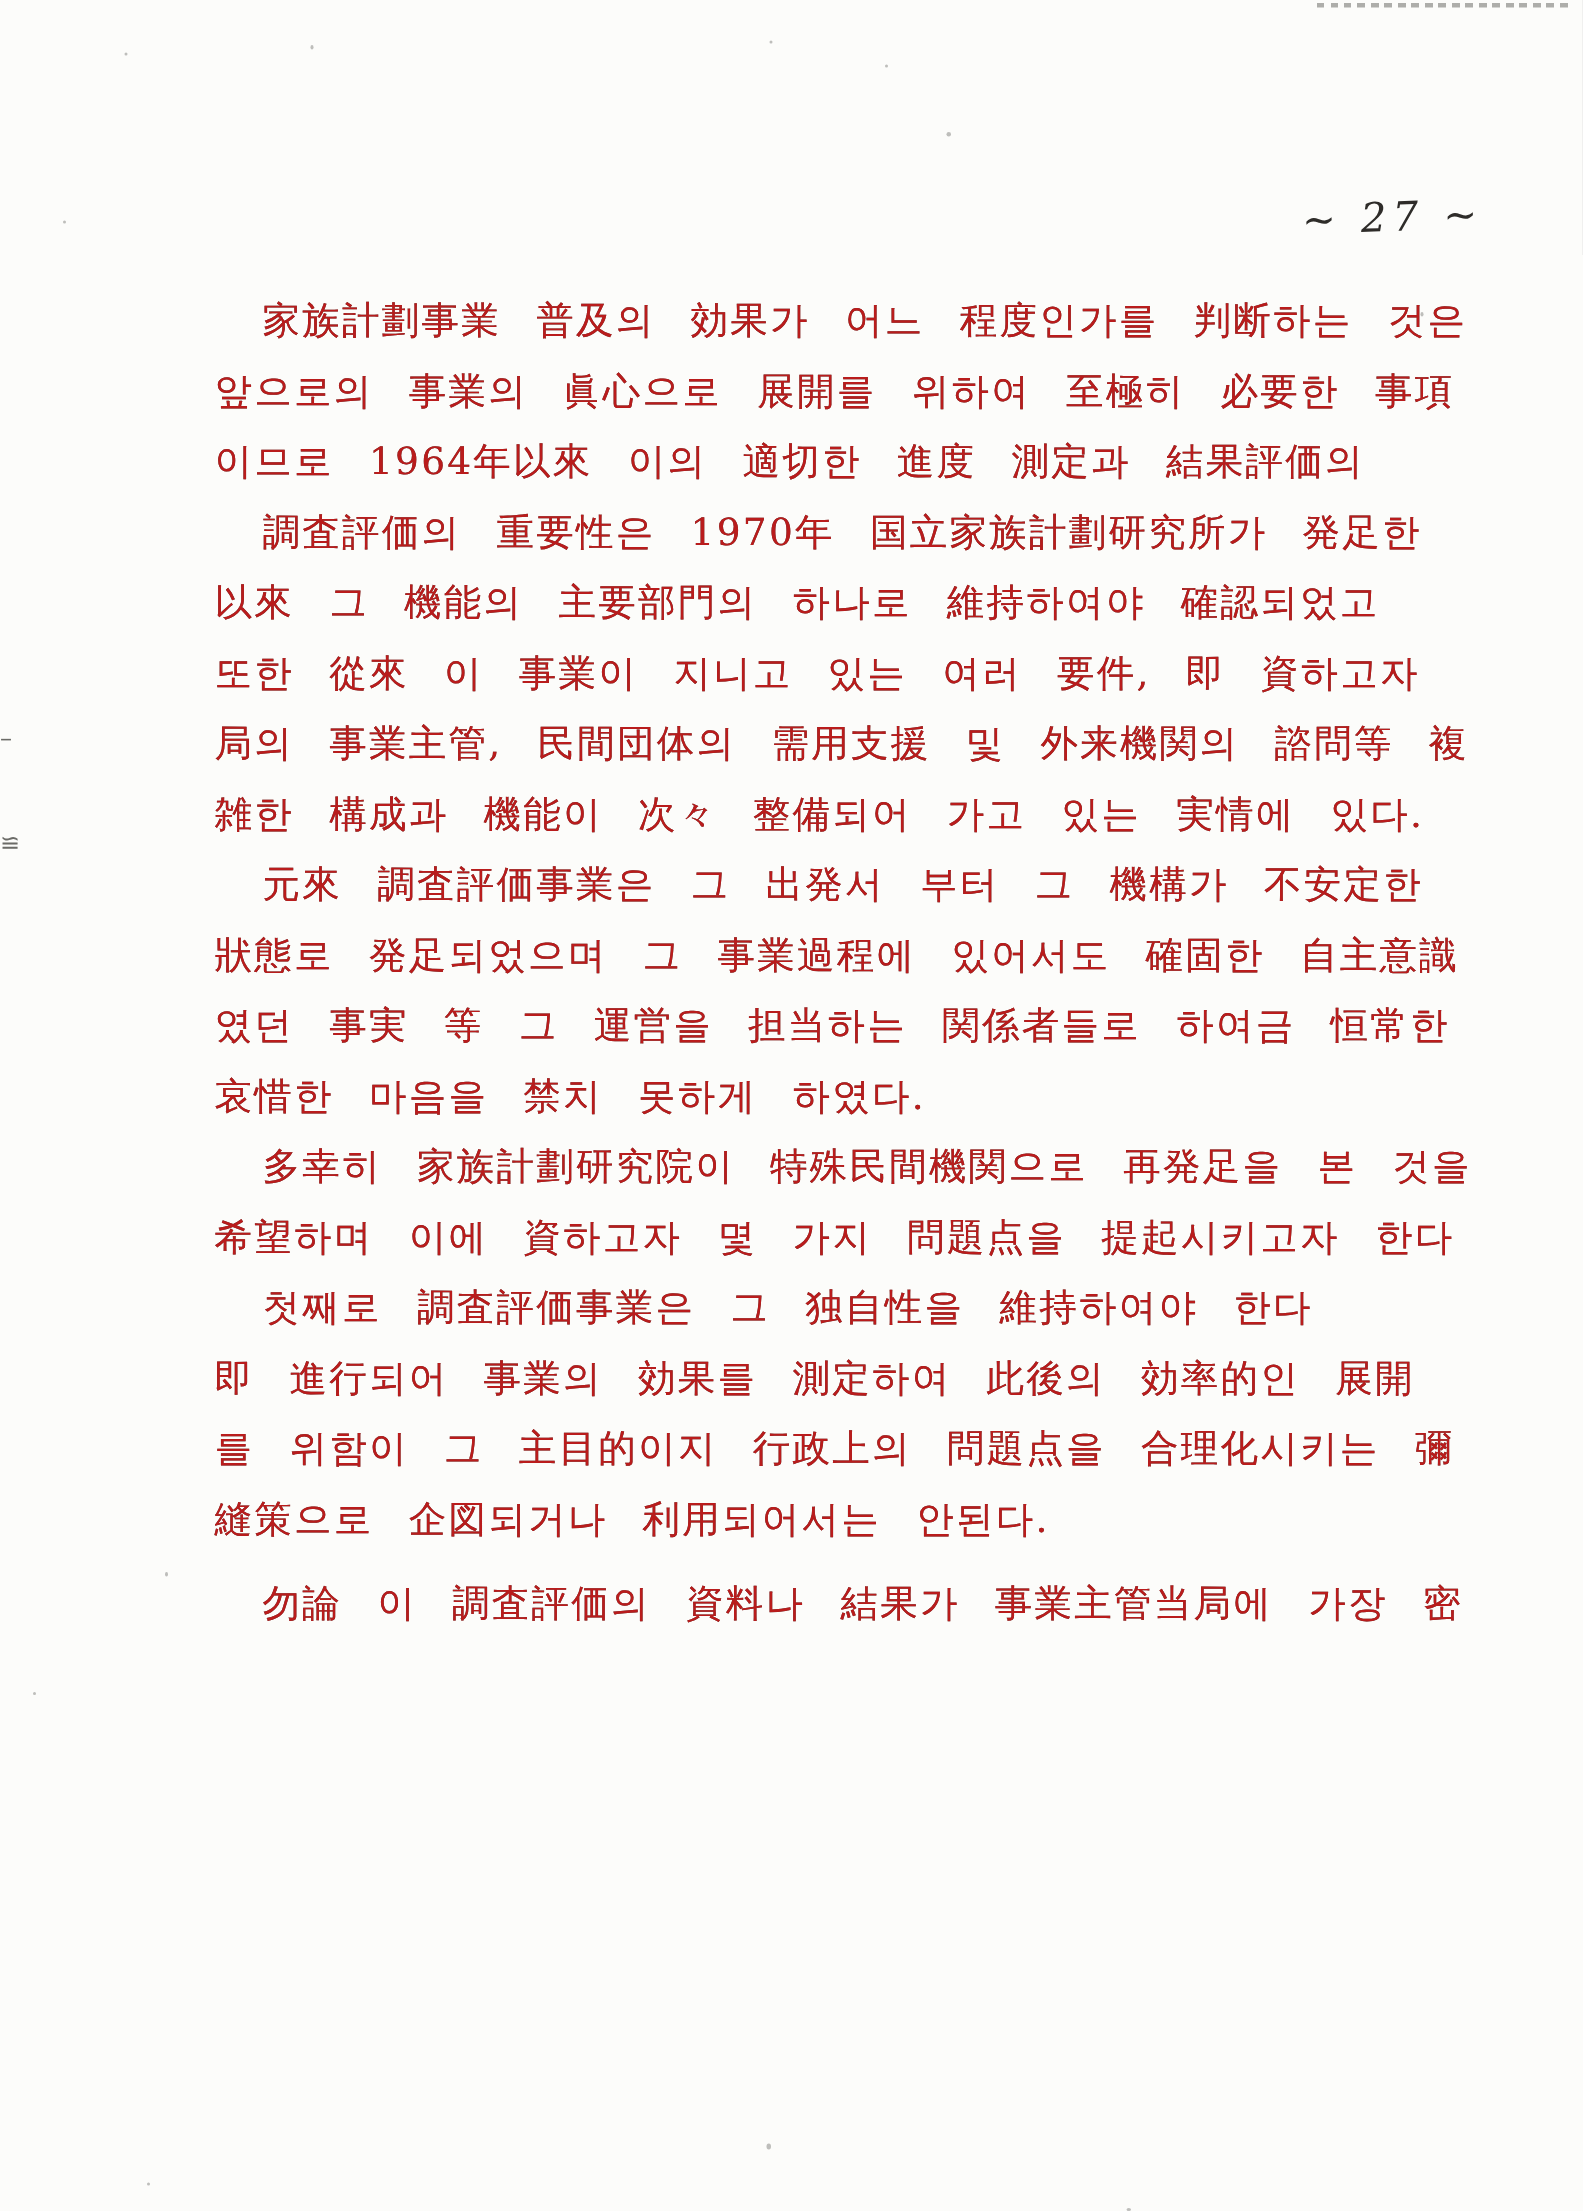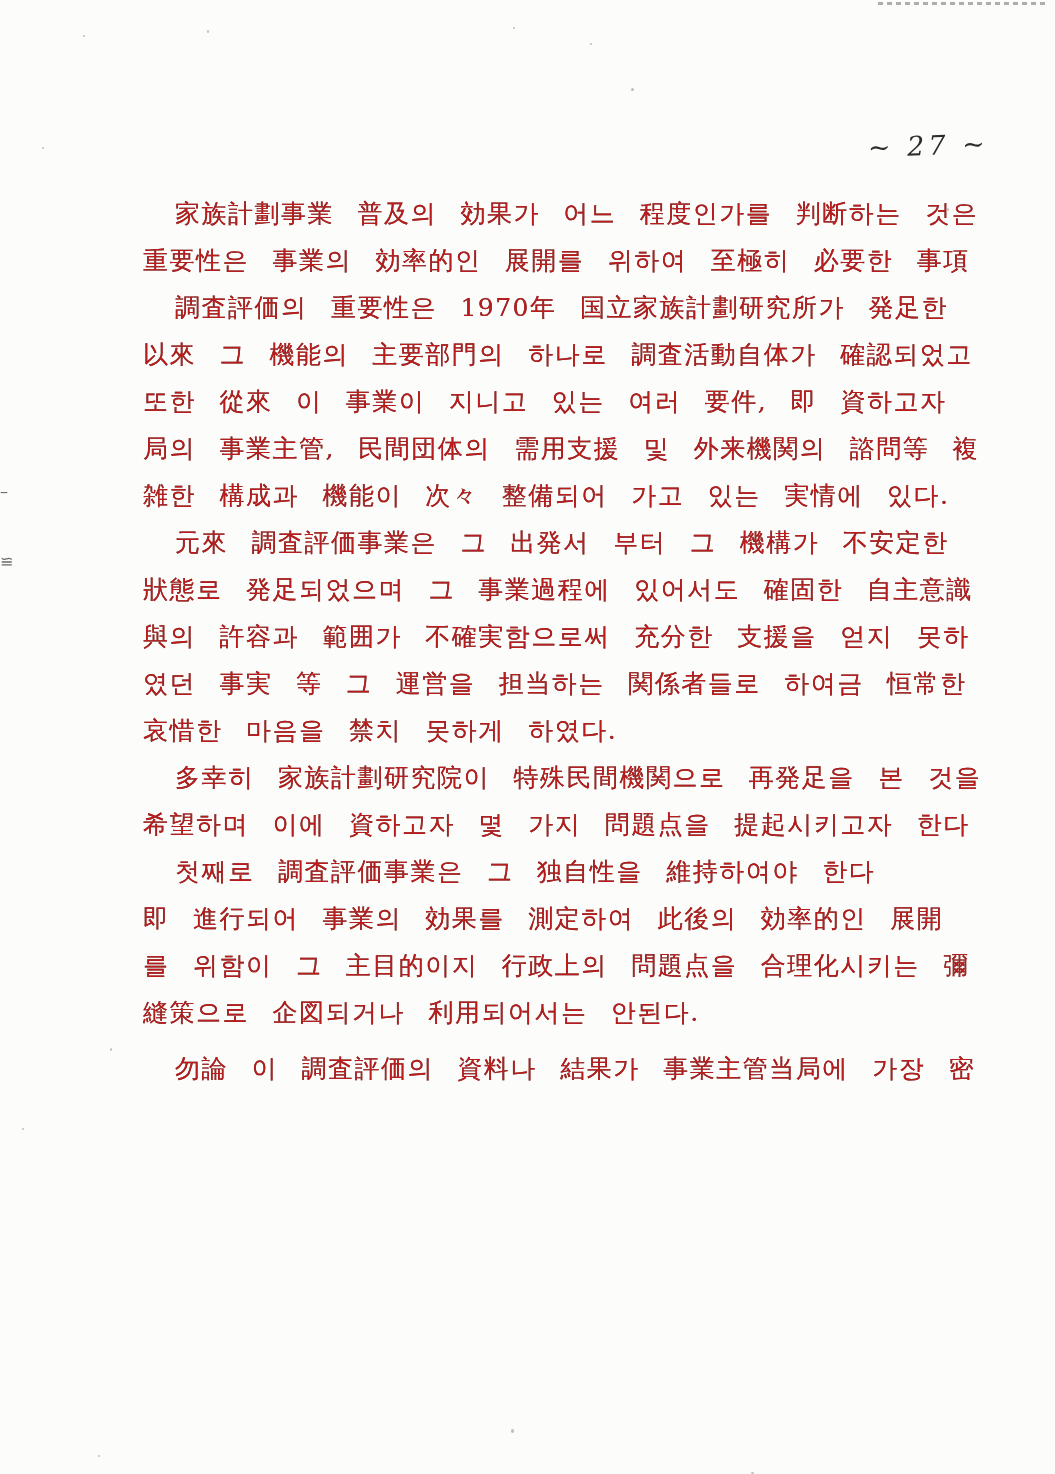--- a/index.html
+++ b/index.html
@@ -82,29 +82,29 @@
 
   <div class="edge-dash-top"></div>
 
   <div class="page-number">~ 27 ~</div>
 
   <div class="margin-mark mark-1">–</div>
   <div class="margin-mark mark-2">≌</div>
 
   <div class="text-block">
     <div class="text-line indent">家族計劃事業  普及의  効果가  어느  程度인가를  判断하는  것은</div>
-    <div class="text-line">重要性은  事業의  効率的인  展開를  위하여  至極히  必要한  事項</div>
+    <div class="text-line">앞으로의  事業의  眞心으로  展開를  위하여  至極히  必要한  事項</div>
+    <div class="text-line">이므로  1964年以來  이의  適切한  進度  測定과  結果評価의</div>
     <div class="text-line indent">調査評価의  重要性은  1970年  国立家族計劃研究所가  発足한</div>
-    <div class="text-line">以來  그  機能의  主要部門의  하나로  調査活動自体가  確認되었고</div>
+    <div class="text-line">以來  그  機能의  主要部門의  하나로  維持하여야  確認되었고</div>
     <div class="text-line">또한  從來  이  事業이  지니고  있는  여러  要件,  即  資하고자</div>
     <div class="text-line">局의  事業主管,  民間団体의  需用支援  및  外来機関의  諮問等  複</div>
     <div class="text-line">雑한  構成과  機能이  次々  整備되어  가고  있는  実情에  있다.</div>
     <div class="text-line indent">元來  調査評価事業은  그  出発서  부터  그  機構가  不安定한</div>
     <div class="text-line">狀態로  発足되었으며  그  事業過程에  있어서도  確固한  自主意識</div>
-    <div class="text-line">與의  許容과  範囲가  不確実함으로써  充分한  支援을  얻지  못하</div>
     <div class="text-line">였던  事実  等  그  運営을  担当하는  関係者들로  하여금  恒常한</div>
     <div class="text-line">哀惜한  마음을  禁치  못하게  하였다.</div>
     <div class="text-line indent">多幸히  家族計劃研究院이  特殊民間機関으로  再発足을  본  것을</div>
     <div class="text-line">希望하며  이에  資하고자  몇  가지  問題点을  提起시키고자  한다</div>
     <div class="text-line indent">첫째로  調査評価事業은  그  独自性을  維持하여야  한다</div>
     <div class="text-line">即  進行되어  事業의  効果를  測定하여  此後의  効率的인  展開</div>
     <div class="text-line">를  위함이  그  主目的이지  行政上의  問題点을  合理化시키는  彌</div>
     <div class="text-line">縫策으로  企図되거나  利用되어서는  안된다.</div>
     <div class="text-line indent gap-before">勿論  이  調査評価의  資料나  結果가  事業主管当局에  가장  密</div>
   </div>

